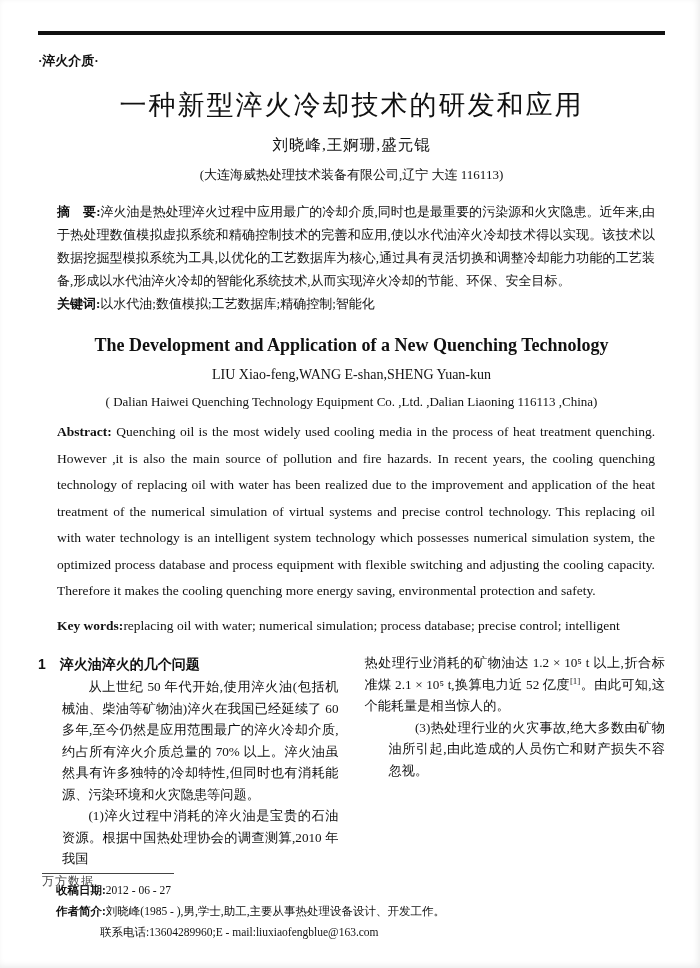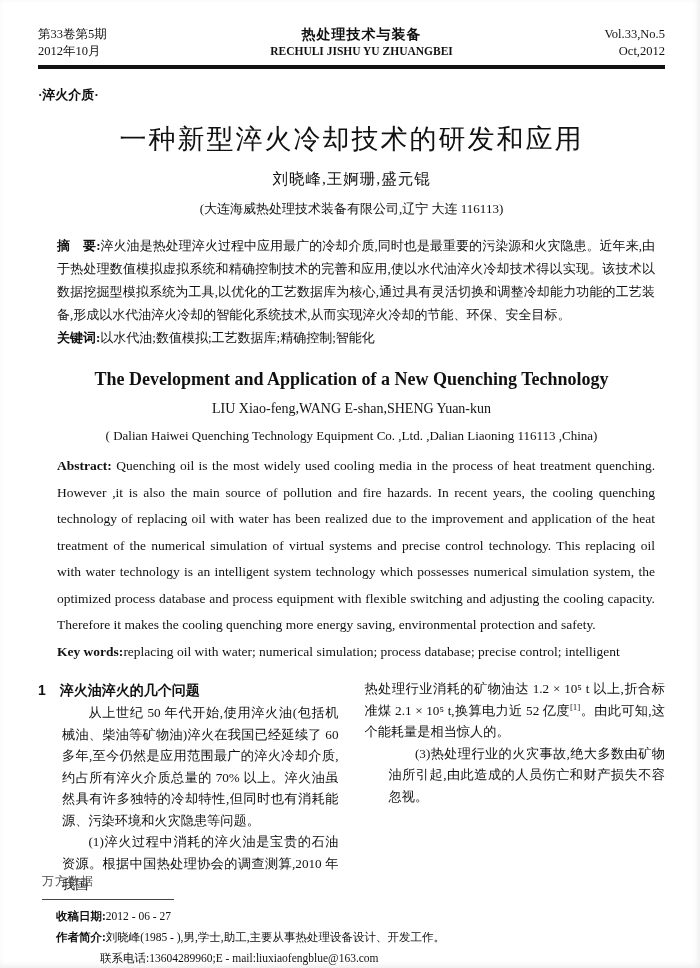--- a/index.html
+++ b/index.html
@@ -60,49 +60,35 @@
     position: absolute; left: 42px; top: 873px;
     font-size: 12px; color: #4a4a4a; letter-spacing: 1px;
     font-family: "Liberation Sans", sans-serif;
   }
 </style>
 </head>
 <body>
 
 <div class="page">
 
-  <div class="jheader">
-    <div class="hcol hleft">
-      <div>第33卷第5期</div>
-      <div>2012年10月</div>
-    </div>
-    <div class="hcol hcenter">
-      <div class="cn">热处理技术与装备</div>
-      <div class="py">RECHULI JISHU YU ZHUANGBEI</div>
-    </div>
-    <div class="hcol hright">
-      <div>Vol.33,No.5</div>
-      <div>Oct,2012</div>
-    </div>
-  </div>
   <div class="double-rule"></div>
 
   <div class="category">·淬火介质·</div>
   <h1 class="title">一种新型淬火冷却技术的研发和应用</h1>
   <div class="authors">刘晓峰,王婀珊,盛元锟</div>
   <div class="affiliation">(大连海威热处理技术装备有限公司,辽宁 大连 116113)</div>
 
   <div class="cn-abs"><span class="lbl">摘　要:</span><span>淬火油是热处理淬火过程中应用最广的冷却介质,同时也是最重要的污染源和火灾隐患。近年来,由于热处理数值模拟虚拟系统和精确控制技术的完善和应用,使以水代油淬火冷却技术得以实现。该技术以数据挖掘型模拟系统为工具,以优化的工艺数据库为核心,通过具有灵活切换和调整冷却能力功能的工艺装备,形成以水代油淬火冷却的智能化系统技术,从而实现淬火冷却的节能、环保、安全目标。</span></div>
   <div class="cn-abs" style="margin-top:0"><span class="lbl">关键词:</span><span>以水代油;数值模拟;工艺数据库;精确控制;智能化</span></div>
 
   <h2 class="en-title">The Development and Application of a New Quenching Technology</h2>
   <div class="en-authors">LIU Xiao-feng,WANG E-shan,SHENG Yuan-kun</div>
   <div class="en-affiliation">( Dalian Haiwei Quenching Technology Equipment Co. ,Ltd. ,Dalian Liaoning 116113 ,China)</div>
   <div class="en-abs"><span class="lbl">Abstract:</span> <span>Quenching oil is the most widely used cooling media in the process of heat treatment quenching. However ,it is also the main source of pollution and fire hazards.  In recent years, the cooling quenching technology of replacing oil with water has been realized due to the improvement and application of the heat treatment of the numerical simulation of virtual systems and precise control technology.  This replacing oil with water technology is an intelligent system technology which possesses numerical simulation system, the optimized process database and process equipment with flexible switching and adjusting the cooling capacity.  Therefore it makes the cooling quenching more energy saving, environmental protection and safety.</span></div>
-  <div class="en-abs" style="margin-top:0"><span class="lbl">Key words:</span><span>replacing oil with water; numerical simulation; process database; precise control; intelligent</span></div>
+  <div class="en-abs" style="margin-top:8px"><span class="lbl">Key words:</span><span>replacing oil with water; numerical simulation; process database; precise control; intelligent</span></div>
 
   <div class="body-cols">
     <div class="col">
       <h3>1　淬火油淬火的几个问题</h3>
       <p class="indent">从上世纪 50 年代开始,使用淬火油(包括机械油、柴油等矿物油)淬火在我国已经延续了 60 多年,至今仍然是应用范围最广的淬火冷却介质,约占所有淬火介质总量的 70% 以上。淬火油虽然具有许多独特的冷却特性,但同时也有消耗能源、污染环境和火灾隐患等问题。</p>
       <p class="indent">(1)淬火过程中消耗的淬火油是宝贵的石油资源。根据中国热处理协会的调查测算,2010 年我国</p>
     </div>
     <div class="col">
       <p><span>热处理行业消耗的矿物油达 1.2 × 10⁵ t 以上,折合标准煤 2.1 × 10⁵ t,换算电力近 52 亿度</span><sup>[1]</sup><span>。由此可知,这个能耗量是相当惊人的。</span></p>
       <p class="indent">(3)热处理行业的火灾事故,绝大多数由矿物油所引起,由此造成的人员伤亡和财产损失不容忽视。</p>

